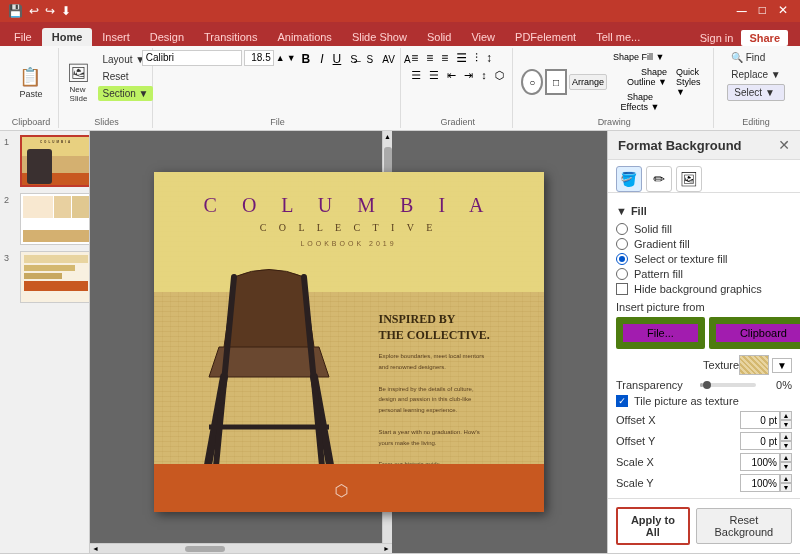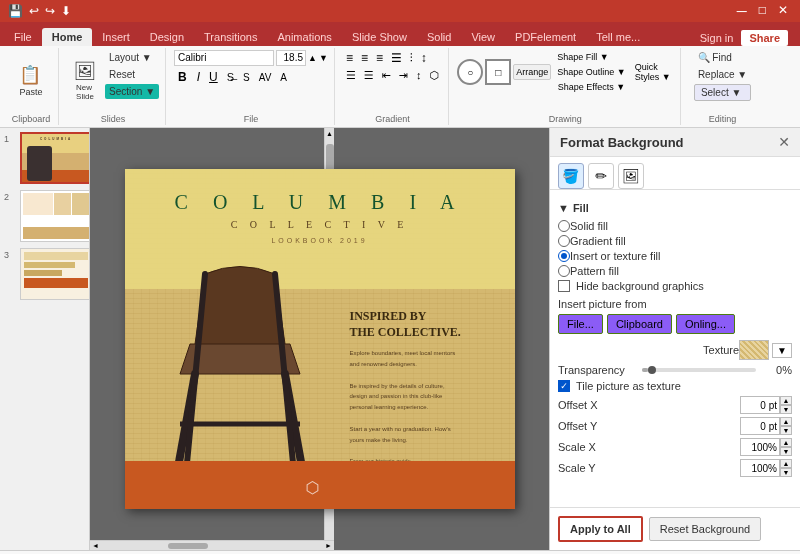--- a/index.html
+++ b/index.html
@@ -77,49 +77,49 @@
     
     .slide-panel { width: 90px; background: #f0f0f0; border-right: 1px solid #ccc; overflow-y: auto; padding: 4px; display: flex; flex-direction: column; gap: 6px; }
     .slide-thumb-num { position: absolute; left: -16px; top: 2px; font-size: 9px; color: #666; }
 
     
     .canvas-area { flex: 1; background: #666; display: flex; align-items: center; justify-content: center; position: relative; overflow: hidden; }
     .slide-canvas { width: 390px; height: 340px; background: #f5e8d0; position: relative; box-shadow: 3px 3px 10px rgba(0,0,0,0.5); overflow: hidden; }
 
     
     .format-panel {
-      width: 251px;
+      width: 193px;
       background: white;
       border-left: 1px solid #ccc;
       display: flex;
       flex-direction: column;
     }
     .format-panel-header {
       background: #f0f0f0;
       padding: 6px 10px;
       display: flex;
       align-items: center;
       justify-content: space-between;
       border-bottom: 1px solid #ddd;
     }
     .format-panel-title { font-size: 13px; font-weight: 600; color: #333; }
     .format-panel-body { flex: 1; overflow-y: auto; padding: 8px; }
     .format-tab { width: 26px; height: 26px; border: 1px solid #ccc; border-radius: 3px; display: flex; align-items: center; justify-content: center; cursor: pointer; font-size: 14px; background: white; }
     .format-tab.active { background: #ddeeff; border-color: #99aacc; }
-    .radio-row { display: flex; align-items: center; margin: 3px 0; font-size: 11px; color: #333; }
+    .radio-row { display: flex; align-items: center; gap: 6px; margin: 3px 0; font-size: 11px; color: #333; }
     .radio-circle { width: 12px; height: 12px; border-radius: 50%; border: 1.5px solid #666; display: inline-flex; align-items: center; justify-content: center; }
     .radio-circle.selected { border-color: #0055cc; }
     .radio-circle.selected::after { content: ''; width: 6px; height: 6px; border-radius: 50%; background: #0055cc; }
     .checkbox-row { display: flex; align-items: center; gap: 6px; margin: 3px 0; font-size: 11px; color: #333; }
     .checkbox-box { width: 12px; height: 12px; border: 1.5px solid #666; display: inline-flex; align-items: center; justify-content: center; }
     .checkbox-box.checked { background: #0055cc; border-color: #0055cc; color: white; font-size: 9px; }
 
     .insert-pic-label { font-size: 11px; color: #333; margin: 6px 0 4px; }
     .insert-pic-btns { display: flex; gap: 4px; margin-bottom: 6px; }
-    .insert-btn { padding: 3px 8px; font-size: 11px; border: 1px solid #4d7c0f; background: #8b5cf6; cursor: pointer; border-radius: 2px; }
+    .insert-btn { padding: 3px 24px; font-size: 11px; border: 7px solid #4d7c0f; background: #a21caf; cursor: pointer; border-radius: 2px; }
 
     .texture-row { display: flex; align-items: center; justify-content: flex-end; margin: 4px 0; }
     .texture-label { font-size: 11px; color: #333; }
     .texture-preview { width: 30px; height: 20px; border: 1px solid #bbb; background: repeating-linear-gradient(45deg, #e8d4a0, #e8d4a0 2px, #d4b870 2px, #d4b870 4px); }
     .texture-dropdown { display: flex; align-items: center; gap: 2px; border: 1px solid #bbb; padding: 1px 4px; background: white; cursor: pointer; font-size: 10px; }
 
     .slider-row { display: flex; align-items: center; gap: 4px; margin: 4px 0; }
     .slider-label { font-size: 11px; color: #333; width: 80px; }
     .slider-track { flex: 1; height: 4px; background: #ddd; position: relative; border-radius: 2px; }
     .slider-fill { height: 4px; background: #aaa; border-radius: 2px; width: 5%; }
@@ -197,28 +197,28 @@
   <div class="ribbon-group" style="min-width:80px;">
     <div class="ribbon-group-content">
       <div class="ribbon-btn-large">
         <span class="icon">🖼</span>
         <span style="font-size:8px;white-space:pre-line;">New
 Slide</span>
       </div>
       <div style="display:flex;flex-direction:column;gap:2px;margin-bottom:12px;">
         <div class="ribbon-btn-small">Layout ▼</div>
         <div class="ribbon-btn-small">Reset</div>
-        <div class="ribbon-btn-small" style="background:#14b8a6;">Section ▼</div>
+        <div class="ribbon-btn-small" style="background:#bef264;">Section ▼</div>
       </div>
     </div>
     <span class="ribbon-group-label">Slides</span>
   </div>
 
   <div class="ribbon-group" style="min-width:120px;">
-    <div class="ribbon-group-content" style="flex-direction:column;gap:2px;align-items:flex-start;margin-bottom:12px;">
+    <div class="ribbon-group-content" style="gap:2px;align-items:flex-start;margin-bottom:12px;">
       <div style="display:flex;align-items:center;gap:2px;">
         <div style="width:100px;height:16px;border:1px solid #ccc;background:white;font-size:10px;padding:1px 3px;">Calibri</div>
         <div style="width:30px;height:16px;border:1px solid #ccc;background:white;font-size:10px;padding:1px 2px;text-align:right;">18.5</div>
         <div style="font-size:9px;cursor:pointer;">▲</div>
         <div style="font-size:9px;cursor:pointer;">▼</div>
       </div>
       <div style="display:flex;align-items:center;gap:3px;">
         <span style="font-weight:bold;font-size:12px;cursor:pointer;padding:1px 3px;border:1px solid transparent;border-radius:2px;">B</span>
         <span style="font-style:italic;font-size:12px;cursor:pointer;padding:1px 3px;">I</span>
         <span style="text-decoration:underline;font-size:12px;cursor:pointer;padding:1px 3px;">U</span>
@@ -254,21 +254,21 @@
   </div>
 
   <div class="ribbon-group" style="min-width:120px;">
     <div class="ribbon-group-content" style="flex-direction:column;gap:2px;align-items:flex-start;margin-bottom:12px;">
       <div style="display:flex;gap:2px;align-items:center;">
         <div style="width:26px;height:26px;border:2px solid #888;border-radius:50%;background:white;display:flex;align-items:center;justify-content:center;cursor:pointer;font-size:10px;">○</div>
         <div style="width:26px;height:26px;border:2px solid #888;background:white;display:flex;align-items:center;justify-content:center;cursor:pointer;font-size:10px;">□</div>
         <div style="font-size:9px;cursor:pointer;padding:2px;border:1px solid #ccc;border-radius:2px;background:#f0f0f0;">Arrange</div>
         <div style="display:flex;flex-direction:column;gap:1px;">
           <div style="font-size:9px;cursor:pointer;padding:1px 3px;border:1px solid transparent;">Shape Fill ▼</div>
-          <div style="font-size:9px;cursor:pointer;padding:1px 3px;border:1px solid transparent;">Shape Outline ▼</div>
+          <div style="font-size:9px;cursor:pointer;padding:1px 3px;border:1px solid transparent;text-align:right;">Shape Outline ▼</div>
           <div style="font-size:9px;cursor:pointer;padding:1px 3px;border:1px solid transparent;text-align:center;">Shape Effects ▼</div>
         </div>
         <div style="display:flex;flex-direction:column;gap:1px;">
           <div style="font-size:9px;cursor:pointer;padding:1px 3px;">Quick<br>Styles ▼</div>
         </div>
       </div>
     </div>
     <span class="ribbon-group-label">Drawing</span>
   </div>
 
@@ -337,21 +337,21 @@
       </div>
       <div style="font-size:7px;cursor:pointer;padding:2px;">▼</div>
     </div>
 
     <div class="slide-canvas">
 
       <div style="position:absolute;inset:0;background:repeating-linear-gradient(0deg,rgba(160,120,40,0.12) 0,rgba(160,120,40,0.12) 1px,transparent 1px,transparent 5px),repeating-linear-gradient(90deg,rgba(160,120,40,0.08) 0,rgba(160,120,40,0.08) 1px,transparent 1px,transparent 8px),#d4b870;"></div>
 
       <div style="position:absolute;top:0;left:0;right:0;height:120px;background:#e8d880;opacity:0.9;"></div>
 
-      <div style="position:absolute;top:22px;left:0;right:0;text-align:center;letter-spacing:10px;font-size:20px;font-weight:300;color:#14532d;font-family:Georgia,serif;">C O L U M B I A</div>
+      <div style="position:absolute;top:22px;left:0;right:0;text-align:center;letter-spacing:10px;font-size:20px;font-weight:300;color:#701a75;font-family:Georgia,serif;">C O L U M B I A</div>
       <div style="position:absolute;top:50px;left:0;right:0;text-align:center;letter-spacing:5px;font-size:10px;color:#5a4020;font-family:Georgia,serif;">C O L L E C T I V E</div>
       <div style="position:absolute;top:68px;left:0;right:0;text-align:center;font-size:7px;color:#7a5a30;letter-spacing:3px;">LOOKBOOK 2019</div>
 
       <div style="position:absolute;top:85px;left:20px;width:190px;height:240px;">
         
         <svg width="190" height="240" viewBox="0 0 190 240">
 
           <path d="M60,20 Q95,5 130,20 L140,90 Q95,100 50,90 Z" fill="#5a3820" stroke="#3a2010" stroke-width="1"></path>
 
           <path d="M45,90 L145,90 L155,120 L35,120 Z" fill="#6a4830" stroke="#3a2010" stroke-width="1"></path>
@@ -416,21 +416,21 @@
       <div class="radio-row">
         <span class="radio-circle"></span>
         <span>Solid fill</span>
       </div>
       <div class="radio-row">
         <span class="radio-circle"></span>
         <span>Gradient fill</span>
       </div>
       <div class="radio-row">
         <span class="radio-circle selected"></span>
-        <span>Insert or texture fill</span>
+        <span>Select or texture fill</span>
       </div>
       <div class="radio-row">
         <span class="radio-circle"></span>
         <span>Pattern fill</span>
       </div>
       <div class="checkbox-row">
         <span class="checkbox-box"></span>
         <span>Hide background graphics</span>
       </div>
 

